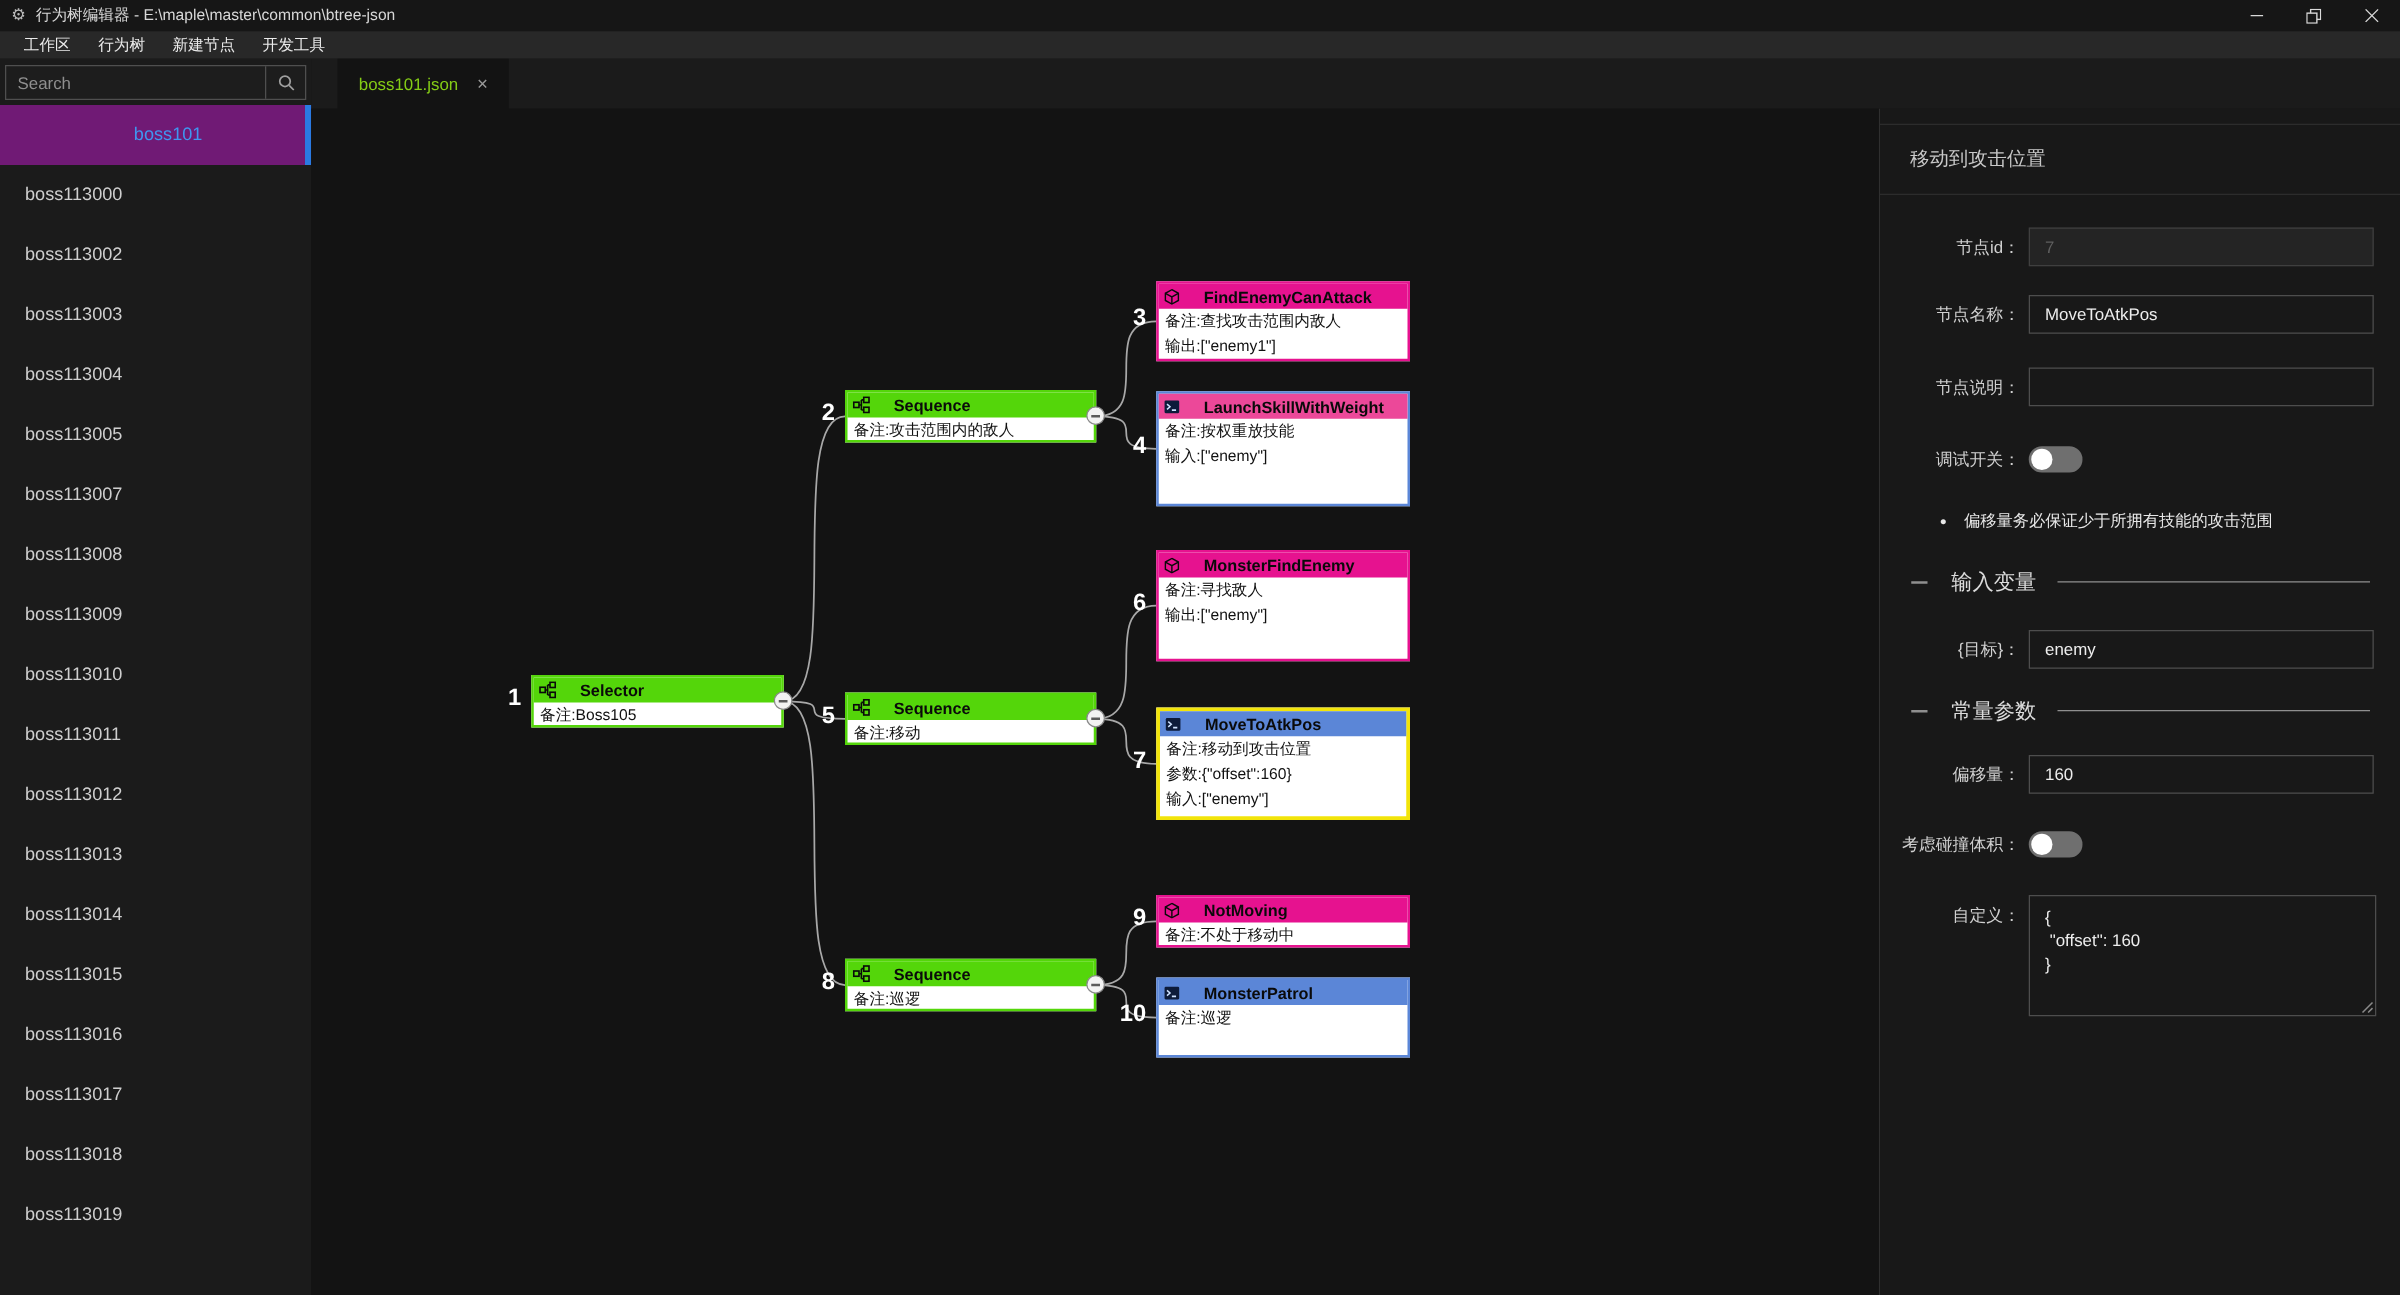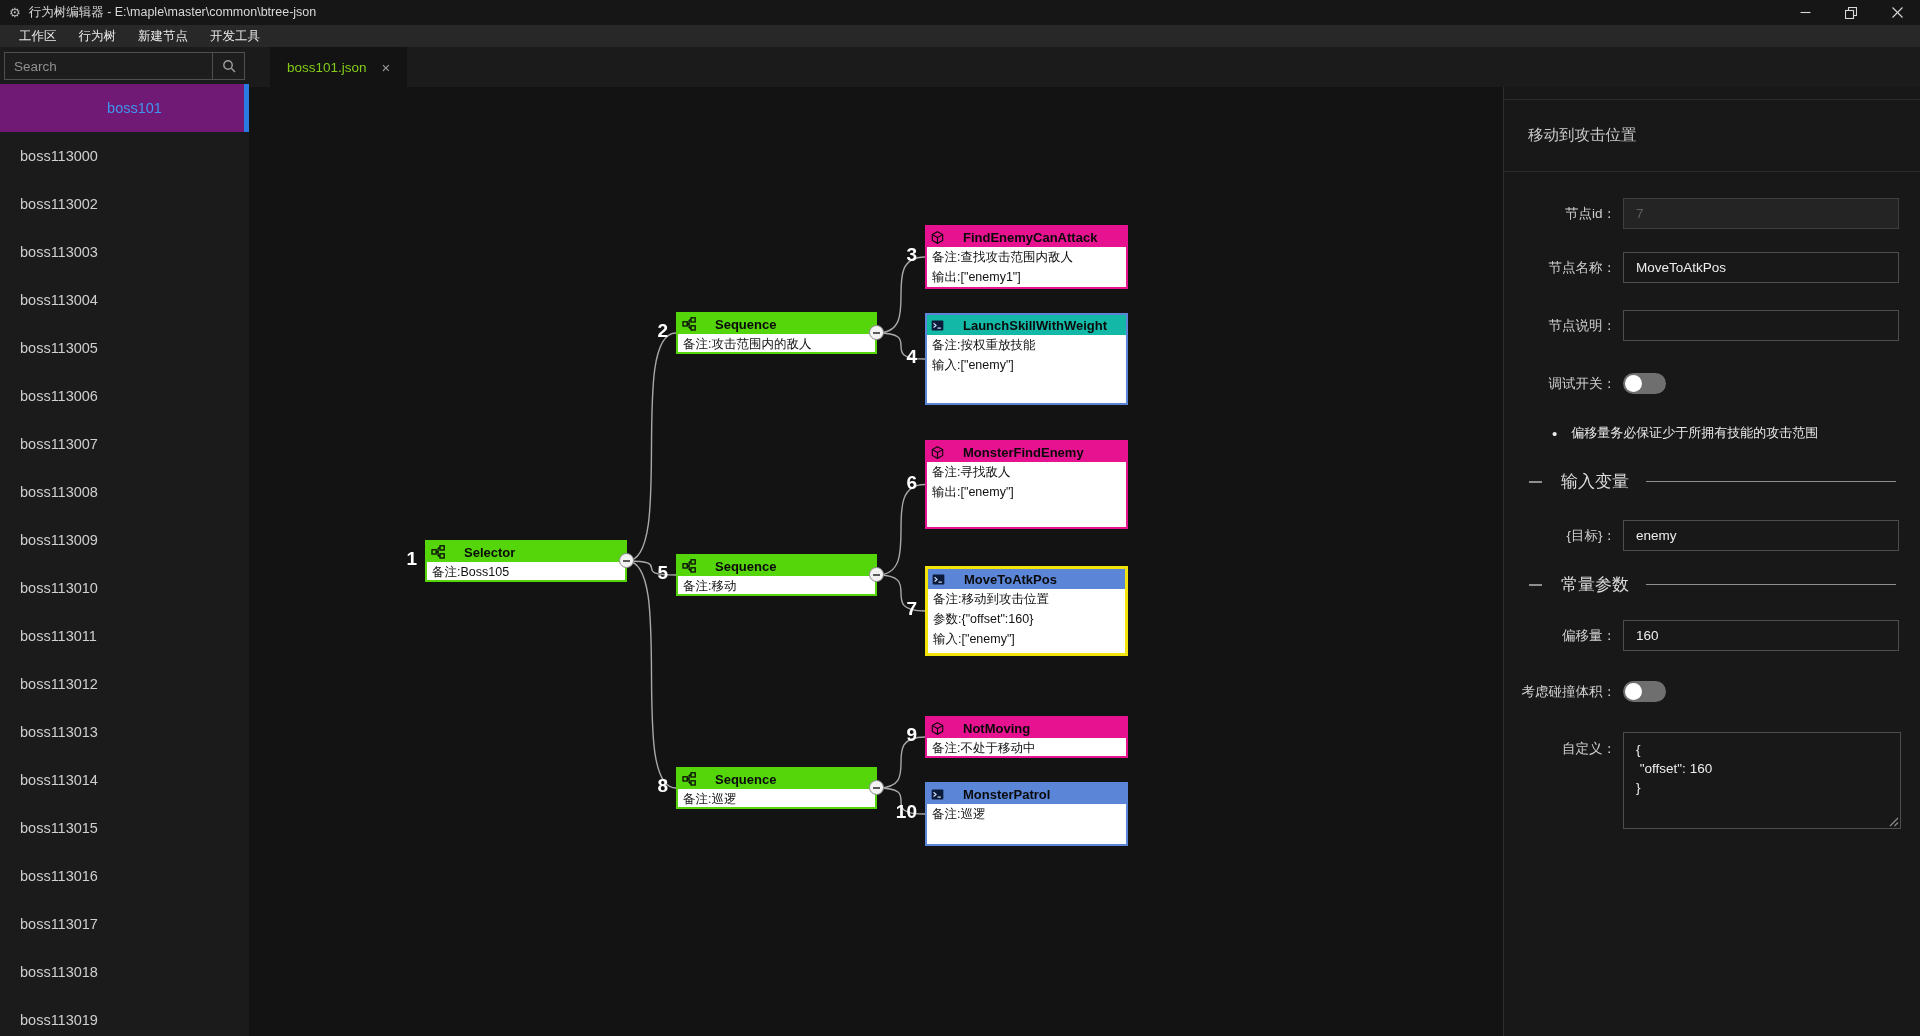--- a/index.html
+++ b/index.html
@@ -46,21 +46,21 @@
   .nicon { display:flex; align-items:center; }
   .ntitle { font-weight:bold; font-size:13px; color:#0a0a0a; white-space:nowrap; }
   .nbody { padding:0 5px; }
   .nline { font-size:12.5px; color:#111; line-height:20px; white-space:nowrap; }
   .collapse { position:absolute; width:15px; height:15px; border-radius:50%; background:#f2f2f2; border:1px solid #8a8a8a; display:flex; align-items:center; justify-content:center; }
   .collapse .minus { width:7px; height:2px; background:#5a5a5a; }
   .num { position:absolute; width:36px; text-align:right; color:#ffffff; font-weight:bold; font-size:19px; }
 
   
   .rightpanel { width:417px; background:#181818; border-left:1px solid #2f2f2f; flex-shrink:0; display:flex; flex-direction:column; }
-  .panel-title { margin-top:12px; height:73px; border-top:1px solid #2c2c2c; border-bottom:1px solid #2c2c2c; display:flex; align-items:center; padding-left:24px; font-size:15.5px; color:#c9c9c9; }
+  .panel-title { margin-top:12px; height:57px; border-top:1px solid #2c2c2c; border-bottom:1px solid #2c2c2c; display:flex; align-items:center; padding-left:24px; font-size:15.5px; color:#c9c9c9; }
   .prow { display:flex; align-items:center; }
   .plabel { width:112px; flex-shrink:0; text-align:right; font-size:13.5px; color:#d0d0d0; white-space:nowrap; }
   .pinput { margin-left:7px; width:276px; height:31px; background:#181818; border:1px solid #4d4d4d; color:#ededed; font-size:13.5px; padding:0 12px; outline:none; font-family:inherit; }
   .pinput.disabled { background:#242424; border-color:#3f3f3f; color:#5f5f5f; }
   .toggle { margin-left:7px; width:43px; height:21px; border-radius:11px; background:#6f6f6f; position:relative; }
   .toggle .knob { position:absolute; left:2px; top:2px; width:17px; height:17px; border-radius:50%; background:#ffffff; }
   .bullet-row { padding-left:48px; display:flex; align-items:center; }
   .bullet-row::before { content:"•"; color:#e8e8e8; font-size:15px; margin-right:14px; }
   .note-text { font-size:13px; color:#e8e8e8; }
   .section { display:flex; align-items:center; }
@@ -135,23 +135,20 @@
         <div class="side-item">
           <span>boss113003</span>
         </div>
         <div class="side-item">
           <span>boss113004</span>
         </div>
         <div class="side-item">
           <span>boss113005</span>
         </div>
         <div class="side-item">
-          <span>boss113006</span>
-        </div>
-        <div class="side-item">
           <span>boss113007</span>
         </div>
         <div class="side-item">
           <span>boss113008</span>
         </div>
         <div class="side-item">
           <span>boss113009</span>
         </div>
         <div class="side-item">
           <span>boss113010</span>
@@ -257,21 +254,21 @@
               </span>
               <span class="ntitle">FindEnemyCanAttack</span>
             </div>
             <div class="nbody">
               <div class="nline">备注:查找攻击范围内敌人</div>
               <div class="nline">输出:["enemy1"]</div>
             </div>
           </div>
           <div class="num" style="left: 632px; top: 157px;">3</div>
           <div class="node action" style="left: 676px; top: 226px; width: 203px; height: 92px; border-color: rgb(91, 134, 215); border-width: 2px;">
-            <div class="nhdr" style="background: #14b8a6;">
+            <div class="nhdr" style="background: #ec4899;">
               <span class="nicon">
                 <svg width="13" height="13" viewBox="0 0 14 14">
                   <rect x="0.7" y="1.6" width="12.6" height="10.8" rx="1" fill="#0d1b3a"></rect>
                   <path d="M2.8 4.6 L5.4 6.9 L2.8 9.2" stroke="#cfe2ff" stroke-width="1.3" fill="none"></path>
                   <path d="M7 9.8 H10.6" stroke="#cfe2ff" stroke-width="1.3"></path>
                 </svg>
               </span>
               <span class="ntitle">LaunchSkillWithWeight</span>
             </div>
             <div class="nbody">

